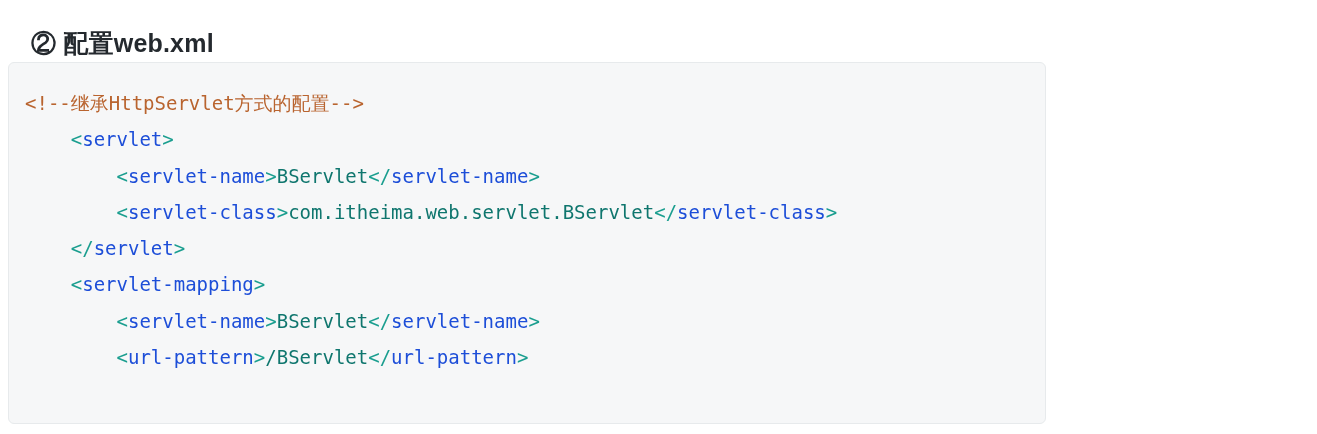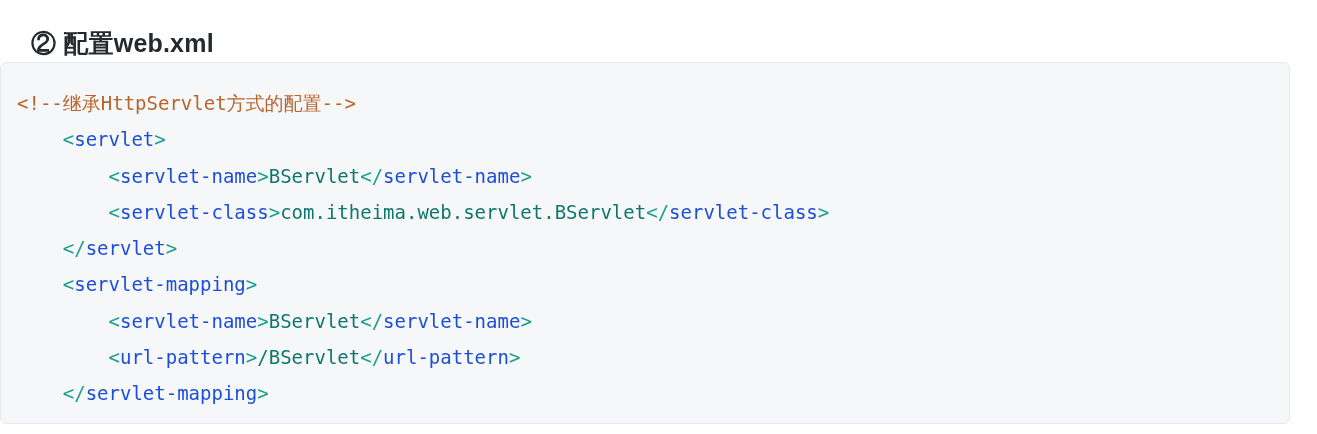--- a/index.html
+++ b/index.html
@@ -26,23 +26,23 @@
     font-family: "Liberation Sans", sans-serif;
     font-size: 25px;
     font-weight: bold;
     color: #24292e;
     letter-spacing: 0.2px;
     white-space: nowrap;
     margin-left: 29px;
   }
   .code-block {
     position: absolute;
-    left: 0;
+    left: 8px;
     top: 62px;
-    width: 1290px;
+    width: 1038px;
     height: 362px;
     box-sizing: border-box;
     background: #f6f7f8;
     border: 1px solid #e7eaec;
     border-radius: 6px;
     overflow: hidden;
   }
   .code-inner {
     padding: 22px 0 18px 16px;
   }
@@ -69,17 +69,16 @@
   <div class="code-block">
     <div class="code-inner">
         <div class="code-line"><span class="tok-comment">&lt;!--继承HttpServlet方式的配置--&gt;</span></div>
         <div class="code-line"><span>    </span><span class="tok-punc">&lt;</span><span class="tok-tag">servlet</span><span class="tok-punc">&gt;</span></div>
         <div class="code-line"><span>        </span><span class="tok-punc">&lt;</span><span class="tok-tag">servlet-name</span><span class="tok-punc">&gt;</span><span class="tok-text">BServlet</span><span class="tok-punc">&lt;/</span><span class="tok-tag">servlet-name</span><span class="tok-punc">&gt;</span></div>
         <div class="code-line"><span>        </span><span class="tok-punc">&lt;</span><span class="tok-tag">servlet-class</span><span class="tok-punc">&gt;</span><span class="tok-text">com.itheima.web.servlet.BServlet</span><span class="tok-punc">&lt;/</span><span class="tok-tag">servlet-class</span><span class="tok-punc">&gt;</span></div>
         <div class="code-line"><span>    </span><span class="tok-punc">&lt;/</span><span class="tok-tag">servlet</span><span class="tok-punc">&gt;</span></div>
         <div class="code-line"><span>    </span><span class="tok-punc">&lt;</span><span class="tok-tag">servlet-mapping</span><span class="tok-punc">&gt;</span></div>
         <div class="code-line"><span>        </span><span class="tok-punc">&lt;</span><span class="tok-tag">servlet-name</span><span class="tok-punc">&gt;</span><span class="tok-text">BServlet</span><span class="tok-punc">&lt;/</span><span class="tok-tag">servlet-name</span><span class="tok-punc">&gt;</span></div>
         <div class="code-line"><span>        </span><span class="tok-punc">&lt;</span><span class="tok-tag">url-pattern</span><span class="tok-punc">&gt;</span><span class="tok-text">/BServlet</span><span class="tok-punc">&lt;/</span><span class="tok-tag">url-pattern</span><span class="tok-punc">&gt;</span></div>
-        <div class="code-line"><span>    </span><span class="tok-punc">&lt;/</span><span class="tok-tag">servlet-mapping</span><span class="tok-punc">&gt;</span></div>
       </div>
   </div>
 
 </div>
 
 </body></html>

